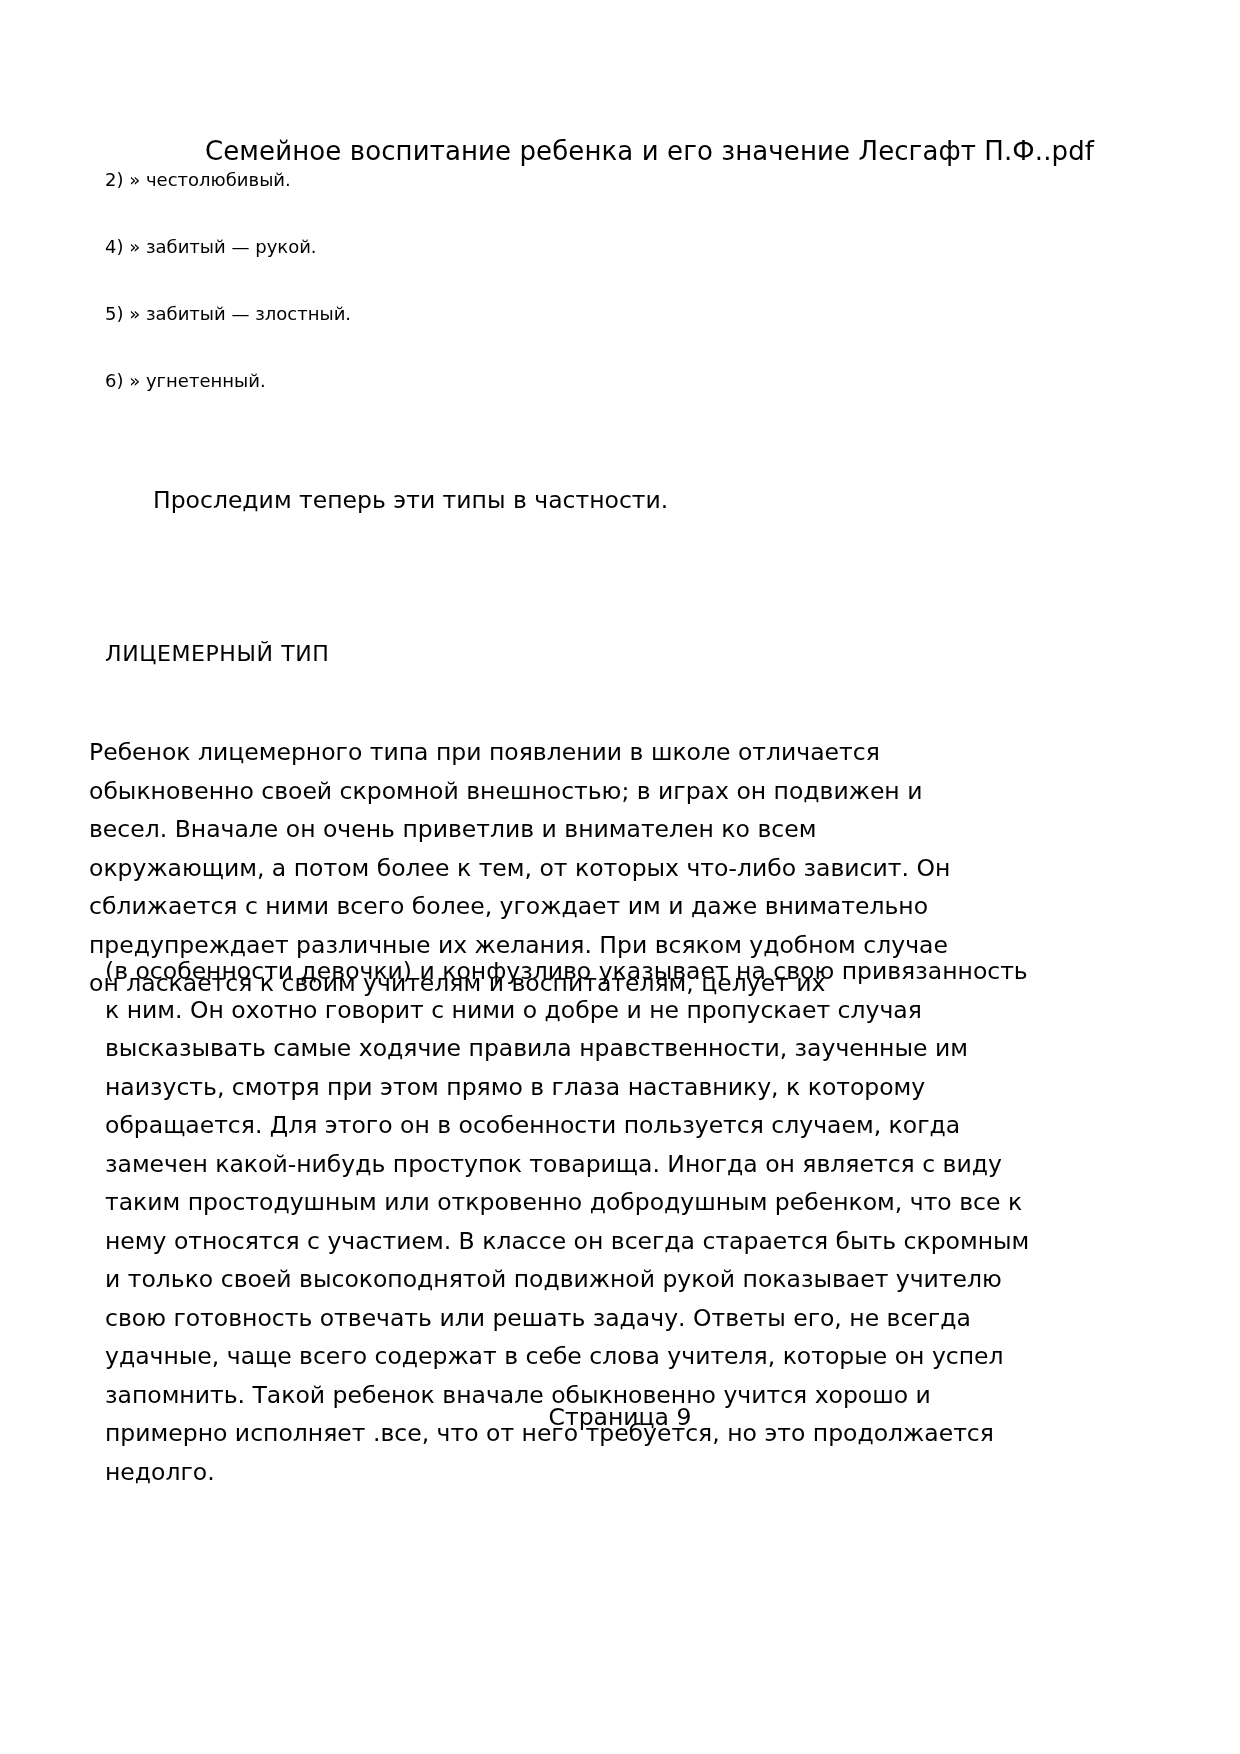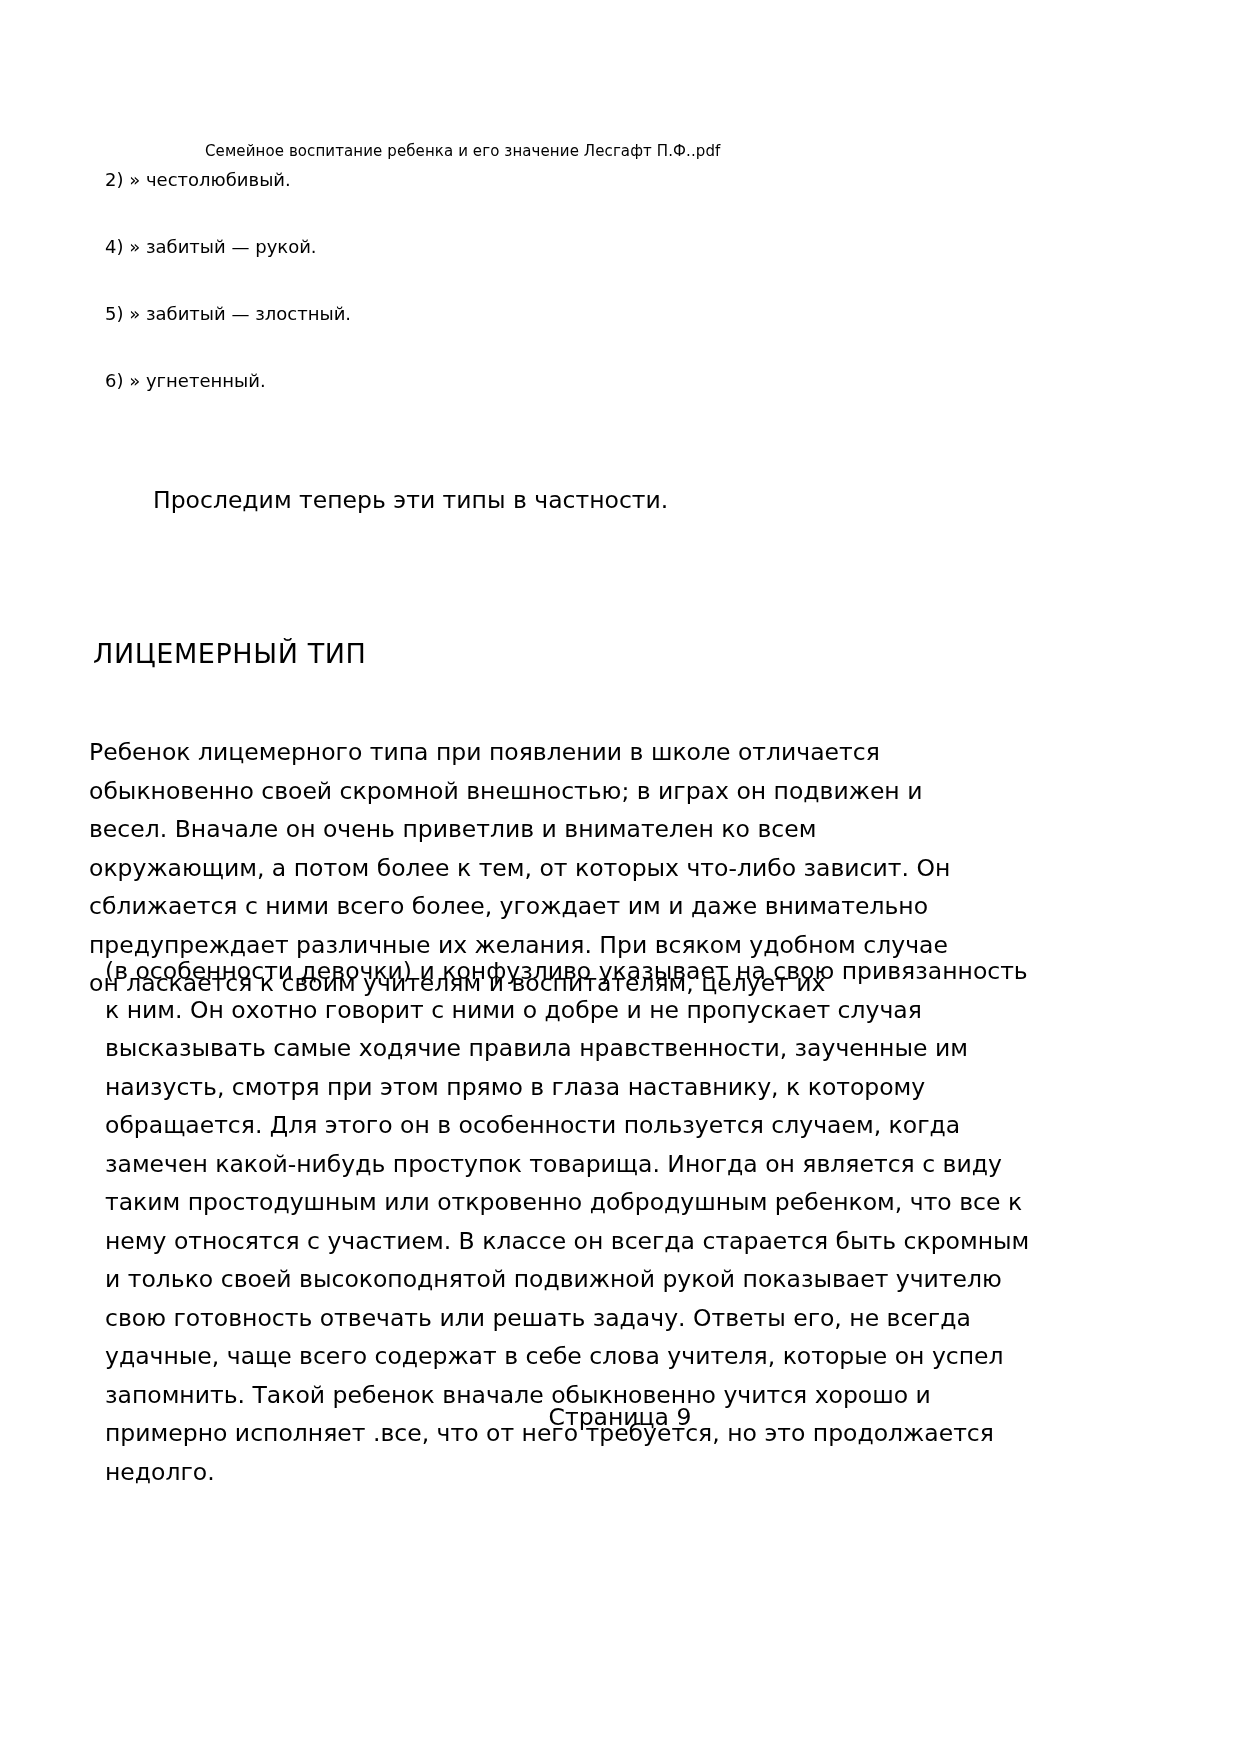--- a/index.html
+++ b/index.html
@@ -20,21 +20,21 @@
     background: #ffffff;
     overflow: hidden;
     box-sizing: border-box;
   }
   
   .doc-header {
     position: absolute;
     left: 105px;
     top: 136px;
     width: 935px;
-    font-size: 15px;
+    font-size: 26px;
     line-height: 30px;
     letter-spacing: 0.1px;
     text-indent: 100px;
     white-space: nowrap;
   }
   .list-block {
     position: absolute;
     left: 105px;
     top: 165px;
     width: 935px;
@@ -53,24 +53,24 @@
   }
   .p-follow {
     position: absolute;
     left: 105px;
     top: 481px;
     width: 935px;
     margin-left: 48px;
   }
   .section-heading {
     position: absolute;
-    left: 93px;
+    left: 105px;
     top: 639px;
     width: 935px;
-    font-size: 27px;
+    font-size: 22px;
     line-height: 30px;
     letter-spacing: 0.6px;
   }
   .body-1 {
     position: absolute;
     left: 89px;
     top: 733px;
     width: 890px;
   }
   .body-2 {

